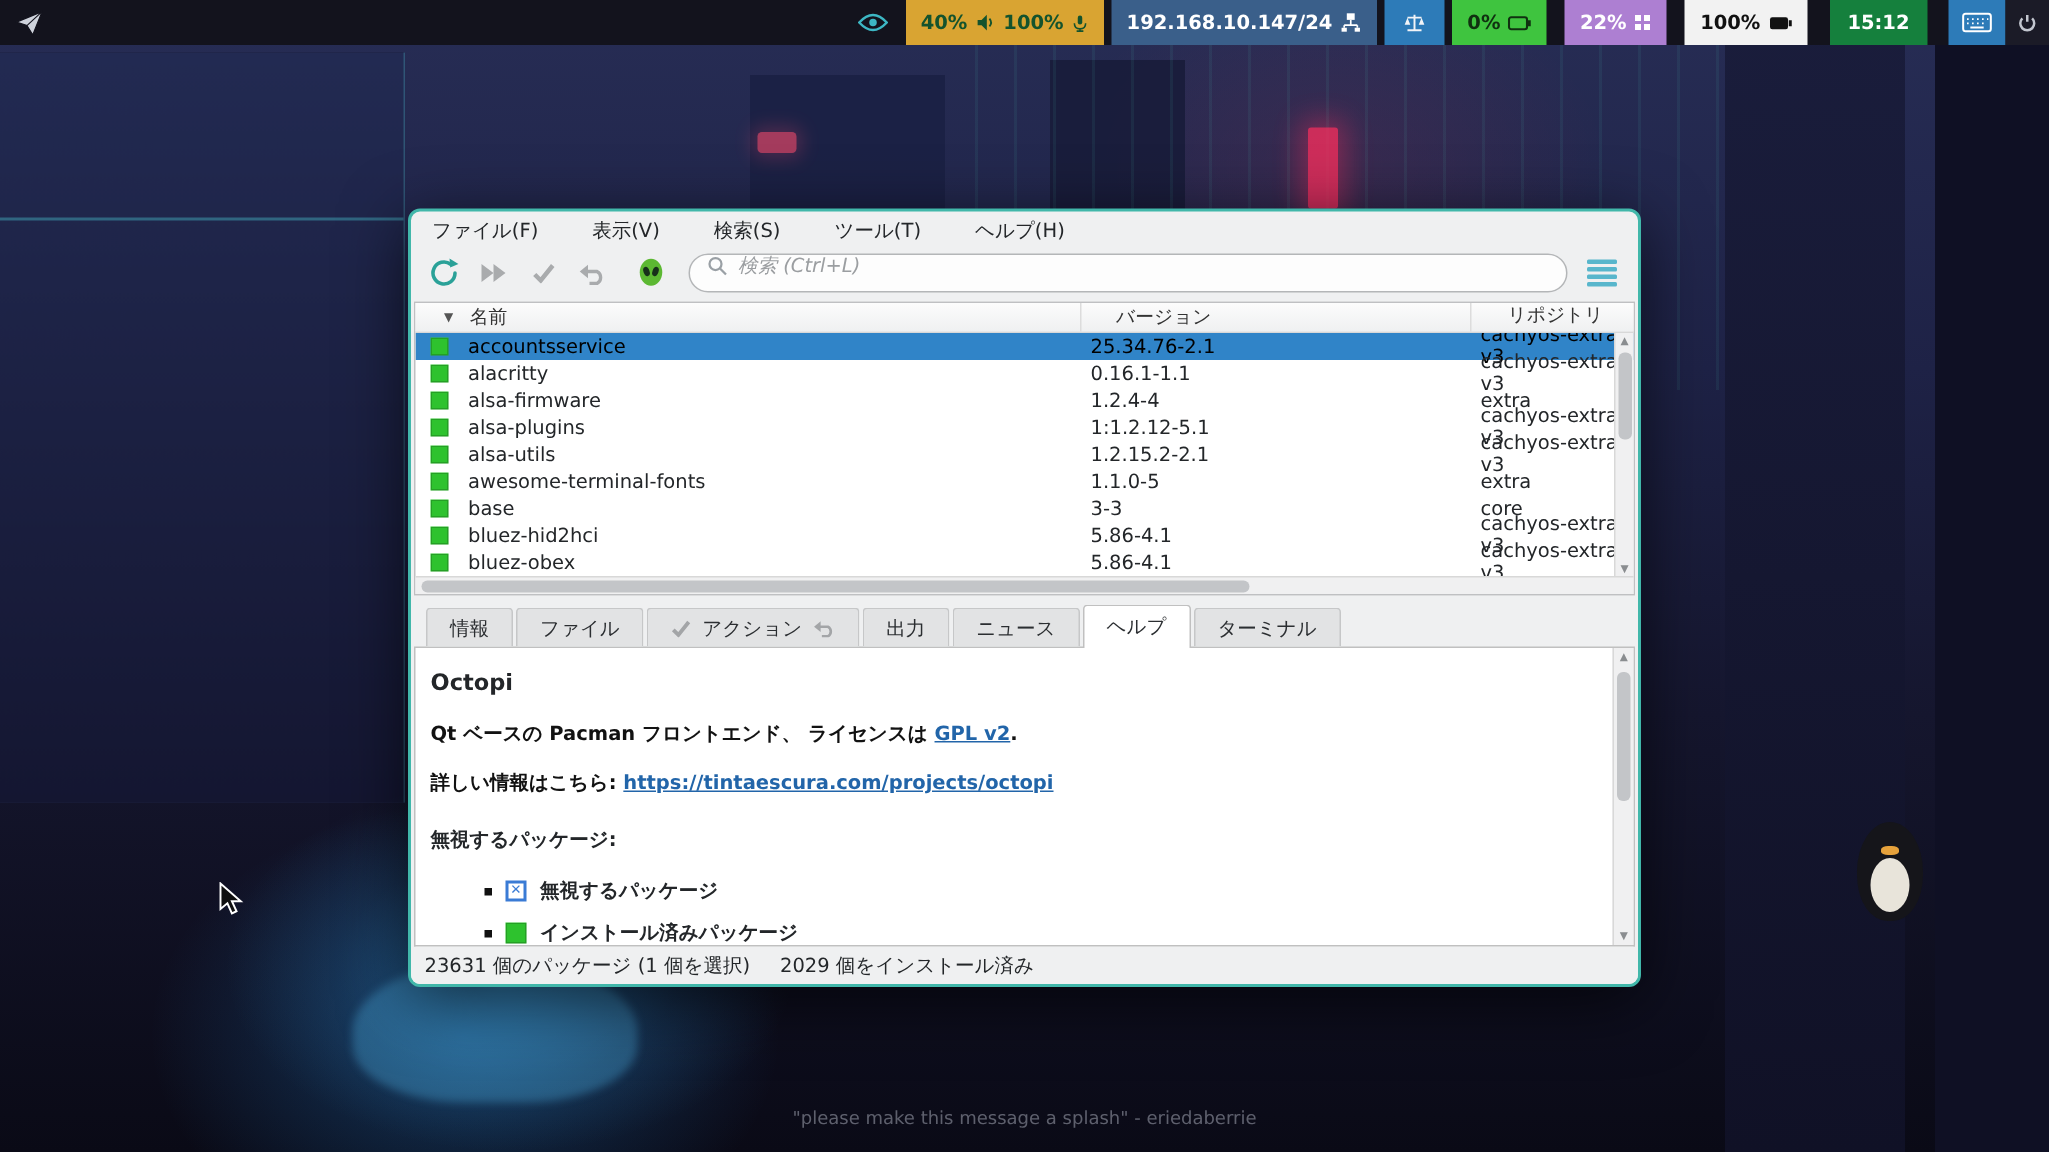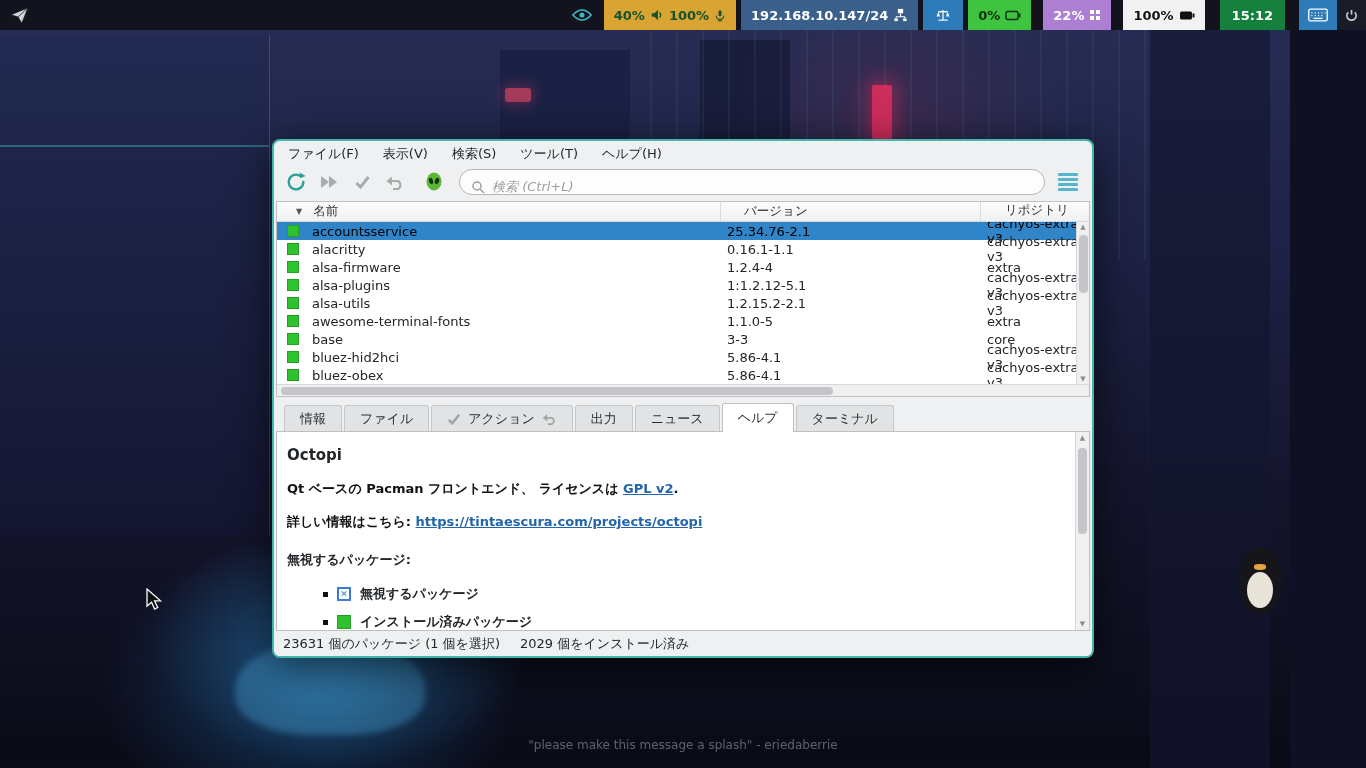--- a/index.html
+++ b/index.html
@@ -62,26 +62,26 @@
   .w-bright { background:#f2f2f2; color:#111; margin-left:12px; }
   .w-clock { background:#15803d; color:#fff; margin-left:15px; padding:0 12px; }
   .w-kbd { background:#2d7bb8; color:#fff; margin-left:14px; padding:0 9px; }
   .w-power { background:#1b1b27; color:#c2c6cf; padding:0 8px; }
 
   
   .octopi { position:absolute; left:272px; top:139px; width:822px; height:519px;
     background:#eff0f1; border:2px solid #41b7aa; border-radius:8px;
     box-shadow:0 10px 44px rgba(0,0,0,.65); display:flex; flex-direction:column; overflow:hidden; z-index:4;
     color:#232629; }
-  .menubar { display:flex; align-items:center; gap:8px; padding:3px 6px 2px; font-size:13px; }
+  .menubar { display:flex; align-items:center; gap:20px; padding:3px 6px 2px; font-size:13px; }
   .menu-item { padding:1px 8px; border-radius:3px; cursor:default; }
   .toolbar { display:flex; align-items:center; gap:9px; padding:3px 10px 6px 10px; }
   .tool { width:24px; height:24px; display:flex; align-items:center; justify-content:center; }
   .searchbox { flex:1; height:26px; border:1px solid #b4b6b8; border-radius:13px; background:#fdfdfd;
-    display:flex; align-items:flex-end; gap:7px; padding:0 11px; margin-left:4px; }
+    display:flex; align-items:flex-start; gap:7px; padding:0 11px; margin-left:4px; }
   .searchbox input { flex:1; border:none; outline:none; background:transparent; font-size:13px;
     font-family:inherit; color:#444; }
   .searchbox input::placeholder { color:#9b9ea1; font-style:italic; }
   .hamburger { display:flex; flex-direction:column; gap:2px; padding:2px 4px; }
   .hamburger span { display:block; width:20px; height:3px; background:#58b6cc; border-radius:1px; }
 
   
   .pkg-table { margin:0 2px; height:196px; background:#fff; border:1px solid #bfc0c2; display:flex; flex-direction:column; position:relative; }
   .thead { display:flex; height:20px; background:linear-gradient(#fcfcfc,#eff0f1); border-bottom:1px solid #d8d8d8;
     font-size:12.5px; color:#333; align-items:center; flex:0 0 auto; }

